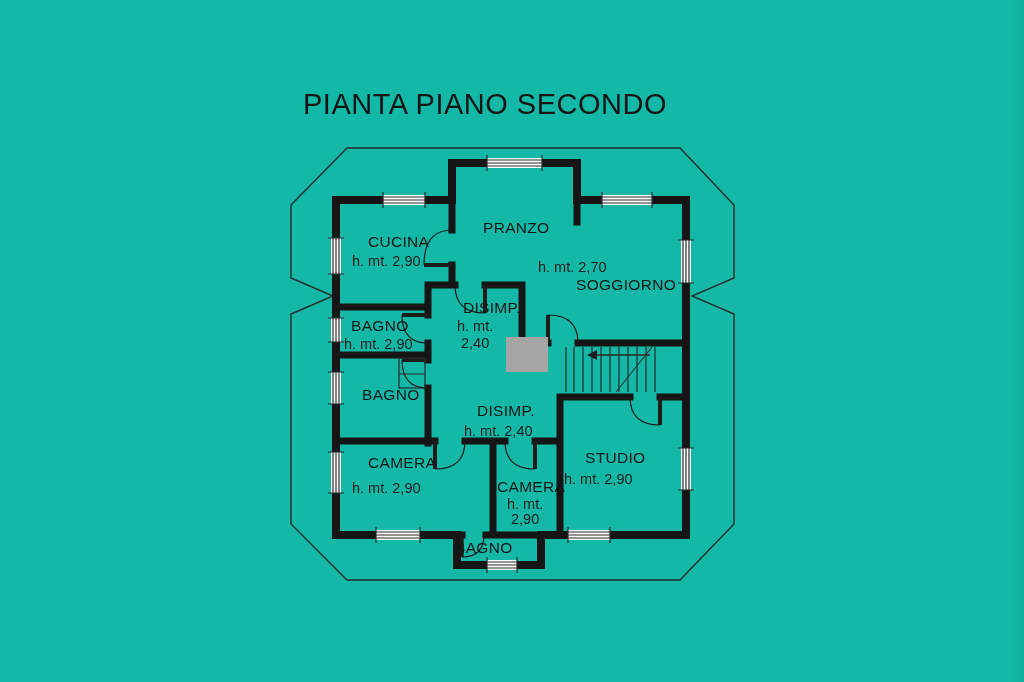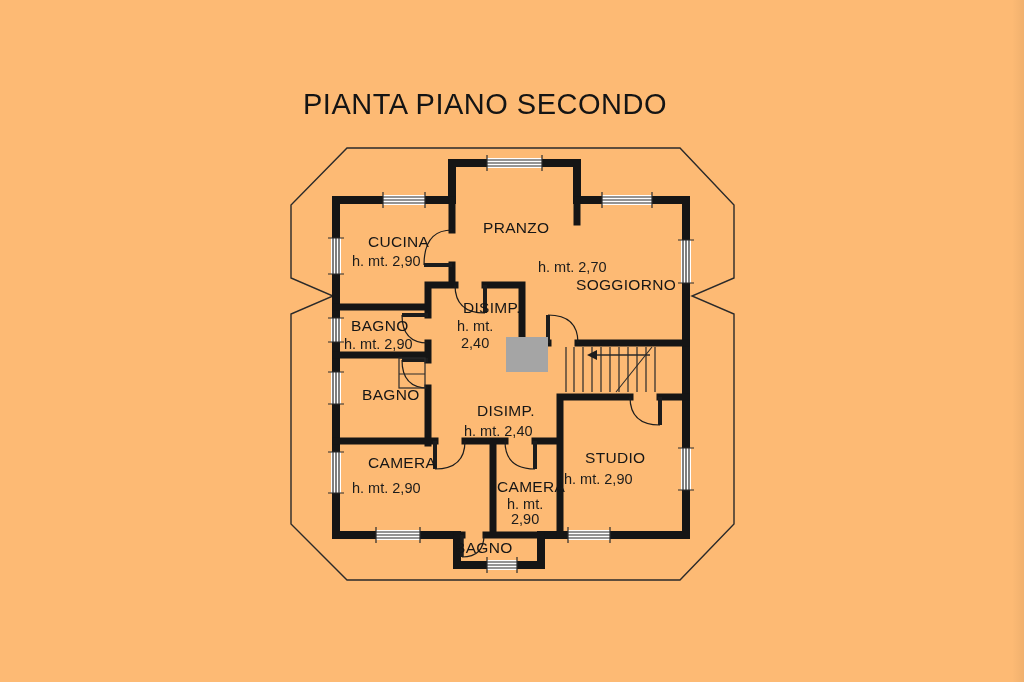--- a/index.html
+++ b/index.html
@@ -1,20 +1,20 @@
 <!DOCTYPE html>
 <html><head>
 <meta charset="utf-8">
 <style>
   html,body{margin:0;padding:0;}
   body{
     width:1024px;height:682px;background:#ffffff;overflow:hidden;
     font-family:"Liberation Sans",sans-serif;position:relative;
   }
-  .page{position:relative;width:1024px;height:682px;background:#fdba74;}
+  .page{position:relative;width:1024px;height:682px;background:#14b8a6;}
   svg{display:block;}
   .title{font-size:29px;letter-spacing:.5px;fill:#141414;}
   .rname{font-size:15.5px;fill:#161616;letter-spacing:.3px;}
   .rh{font-size:14.5px;fill:#1c1c1c;}
   .scan-shade{
     position:absolute;top:0;right:0;width:12px;height:682px;
     background:linear-gradient(to right, rgba(0,0,0,0), rgba(0,0,0,0.05));
     pointer-events:none;
   }
 </style>

